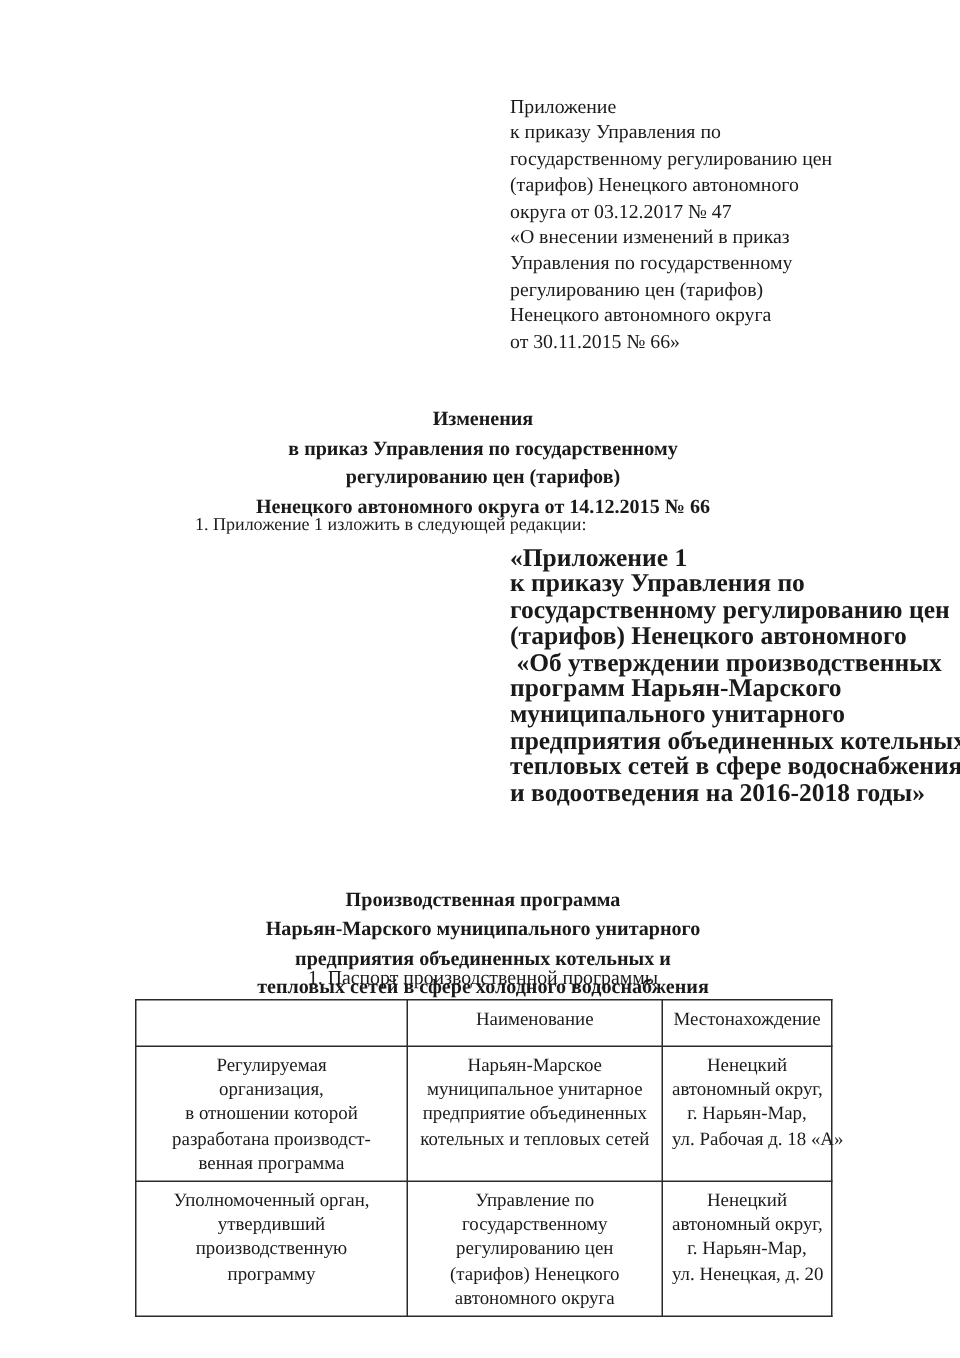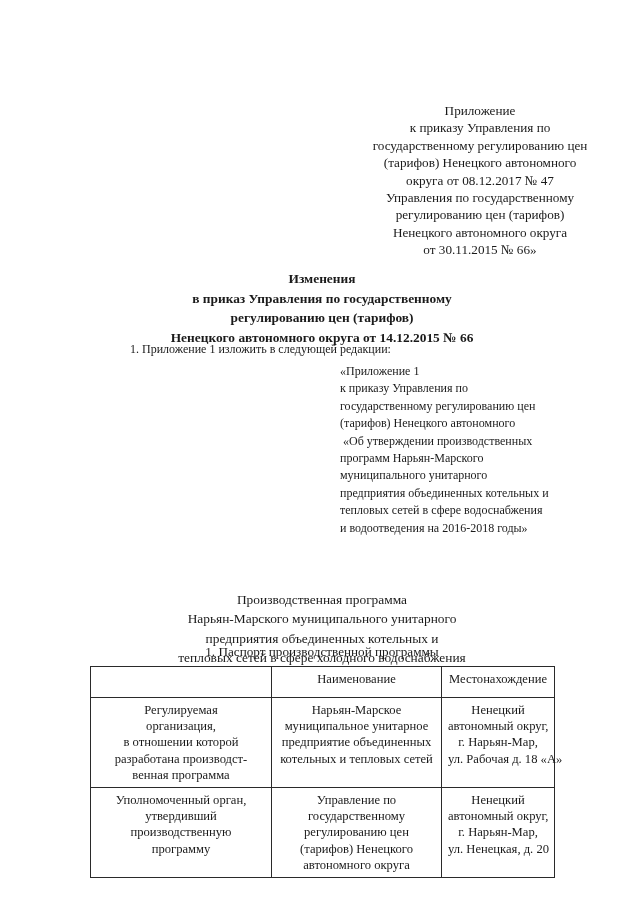--- a/index.html
+++ b/index.html
@@ -23,22 +23,21 @@
   }
 
   
   .appendix-ref {
     position: absolute;
     left: 340px;
     top: 62px;
     width: 280px;
     font-size: 13.2px;
     line-height: 17.4px;
-    text-align: center;
-    margin-top: 40px;
+    text-align: left;
   }
   .appendix-ref div { white-space: pre; }
 
   
   .doc-title {
     position: absolute;
     left: 90px;
     top: 258px;
     width: 464px;
     text-align: center;
@@ -59,34 +58,35 @@
     text-indent: 40px;
     text-align: left;
   }
 
   
   .inner-appendix {
     position: absolute;
     left: 340px;
     top: 363px;
     width: 280px;
-    font-size: 12px;
+    font-size: 17px;
     line-height: 17.4px;
     text-align: left;
+    font-weight: bold;
   }
   .inner-appendix div { white-space: pre; }
 
   
   .program-title {
     position: absolute;
     left: 90px;
     top: 590px;
     width: 464px;
     text-align: center;
-    font-weight: normal;
+    font-weight: bold;
     font-size: 13.4px;
     line-height: 19.4px;
   }
 
   
   .passport-line {
     position: absolute;
     left: 90px;
     top: 643px;
     width: 464px;
@@ -129,21 +129,22 @@
 </head>
 <body>
 
 <div class="page">
 
   <div class="appendix-ref">
     <div>Приложение</div>
     <div>к приказу Управления по</div>
     <div>государственному регулированию цен</div>
     <div>(тарифов) Ненецкого автономного</div>
-    <div>округа от 08.12.2017 № 47</div>
+    <div>округа от 03.12.2017 № 47</div>
+    <div>«О внесении изменений в приказ</div>
     <div>Управления по государственному</div>
     <div>регулированию цен (тарифов)</div>
     <div>Ненецкого автономного округа</div>
     <div>от 30.11.2015 № 66»</div>
   </div>
 
   <div class="doc-title">
     <div>Изменения</div>
     <div>в приказ Управления по государственному</div>
     <div>регулированию цен (тарифов)</div>

